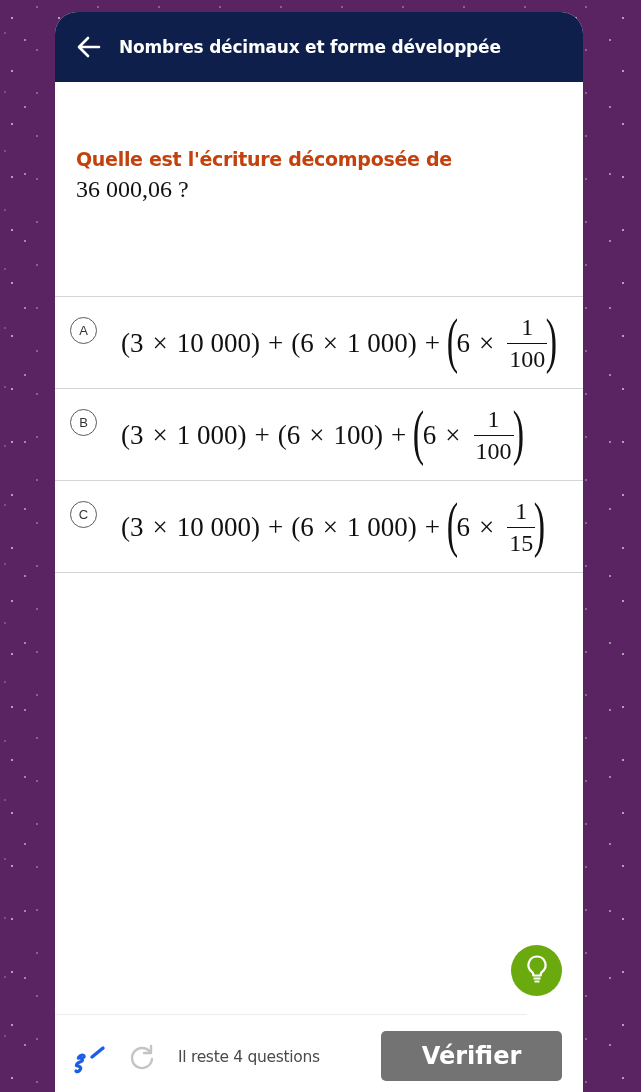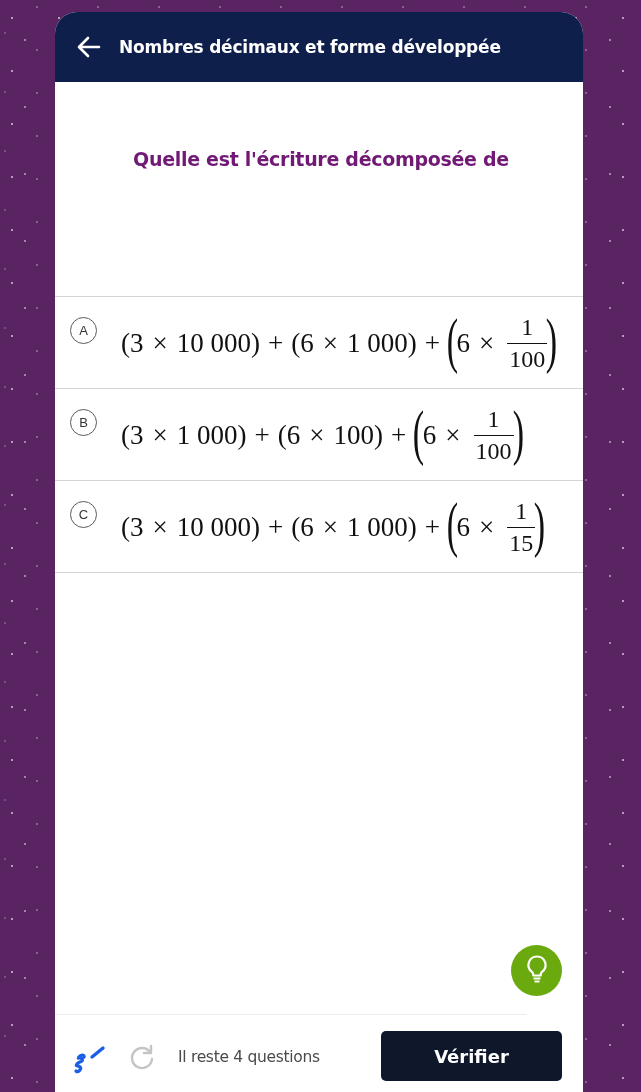--- a/index.html
+++ b/index.html
@@ -41,23 +41,22 @@
       white-space: nowrap;
     }
     .question {
       position: absolute; left: 21px; top: 136px;
       width: 490px;
     }
     .question-text {
       font-family: "DejaVu Sans", sans-serif;
       font-size: 19px;
       font-weight: bold;
-      color: #701a75;
+      color: #c2410c;
       letter-spacing: -0.3px;
-      text-align: center;
     }
     .question-number {
       margin-top: 6px;
       font-family: "Liberation Serif", serif;
       font-size: 24px;
       color: #111;
     }
     .instruction {
       position: absolute; left: 21px; top: 242px;
       font-family: "DejaVu Sans", sans-serif;
@@ -131,45 +130,46 @@
     .remaining {
       position: absolute; left: 123px; top: 33px;
       font-family: "DejaVu Sans", sans-serif;
       font-size: 15.5px;
       color: #4a4a4a;
       letter-spacing: -0.3px;
     }
     .verify-button {
       position: absolute; left: 326px; top: 16px;
       width: 181px; height: 50px;
-      background: #0f172a;
+      background: #737373;
       border-radius: 5px;
       border: none;
       color: #ffffff;
       font-family: "DejaVu Sans", sans-serif;
-      font-size: 18px;
+      font-size: 24px;
       font-weight: bold;
       display: flex; align-items: center; justify-content: center;
     }
   </style>
 </head>
 <body>
 
 <div class="card">
   <div class="header">
     <div class="back-icon">
       <svg width="24" height="22" viewBox="0 0 24 22">
           <path d="M22 11H3M11 2L2 11l9 9" fill="none" stroke="#fff" stroke-width="2.6" stroke-linecap="round" stroke-linejoin="round"></path>
         </svg>
     </div>
     <div class="header-title">Nombres décimaux et forme développée</div>
   </div>
 
   <div class="question">
     <div class="question-text">Quelle est l'écriture décomposée de</div>
+    <div class="question-number">36 000,06 ?</div>
   </div>
 
 
   <div class="options">
 
     <div class="option">
       <div class="option-letter">A</div>
       <div class="formula">
         <span>(3</span>
         <span class="times">×</span>

